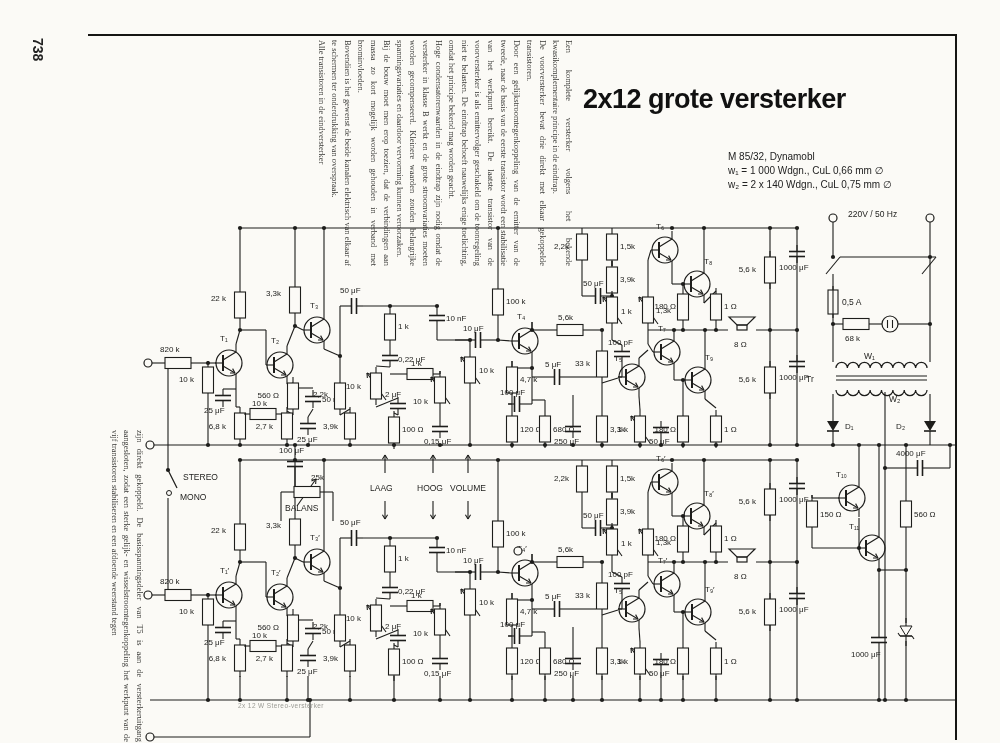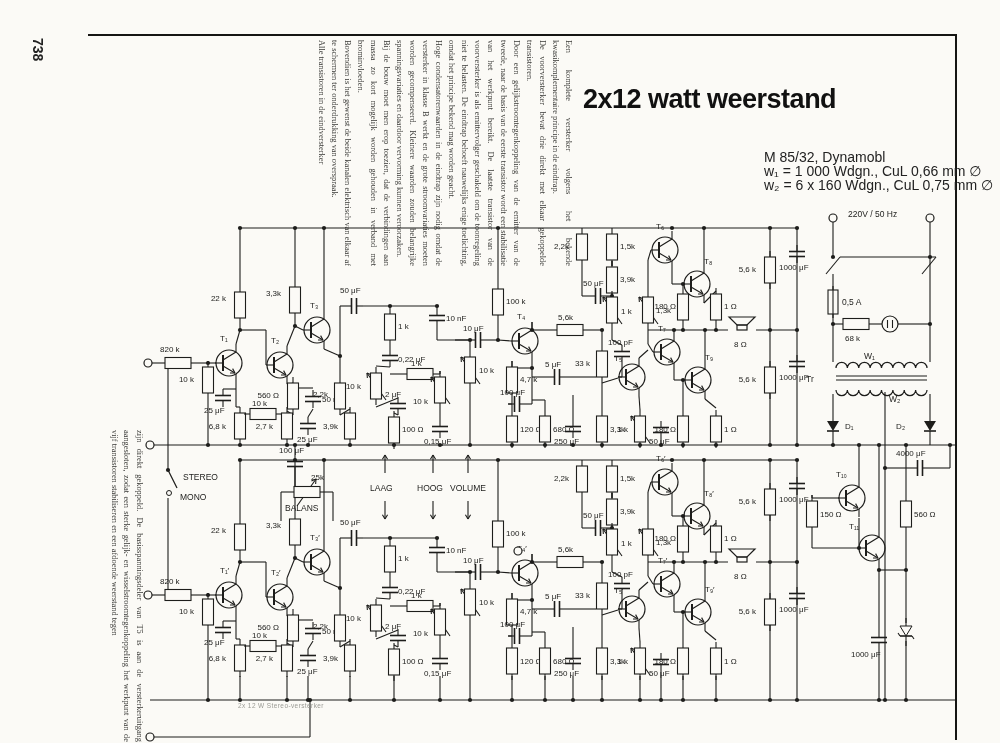--- a/index.html
+++ b/index.html
@@ -7,45 +7,45 @@
   .rule-top{position:absolute;left:88px;top:34px;width:868px;height:2px;background:#151513;}
   .rule-right{position:absolute;left:955px;top:34px;width:2px;height:706px;background:#151513;}
   .rot{transform-origin:0 0;transform:rotate(90deg);position:absolute;}
   .pagenum{left:46px;top:38px;width:42px;height:20px;font-weight:bold;font-size:14px;color:#222;font-family:"Liberation Sans",sans-serif;}
   .article{left:575px;top:40px;width:226px;height:492px;font-family:"Liberation Serif",serif;
            font-size:8.4px;line-height:13px;color:#393936;text-align:justify;white-space:pre-line;}
   .article2{left:145px;top:430px;width:312px;height:76px;font-family:"Liberation Serif",serif;
            font-size:8.4px;line-height:12.5px;color:#393936;text-align:justify;}
   .title{position:absolute;left:583px;top:84px;margin:0;font-size:27px;font-weight:bold;
          letter-spacing:-0.5px;color:#111;font-family:"Liberation Sans",sans-serif;}
-  .spec{position:absolute;left:728px;top:150px;font-size:14px;line-height:14px;color:#222;margin-left:36px;}
+  .spec{position:absolute;left:728px;top:150px;font-size:10px;line-height:14px;color:#222;}
   .caption{position:absolute;left:238px;top:702px;font-size:6.5px;color:#9a9a94;letter-spacing:.4px;}
   svg#cv{position:absolute;left:0;top:0;}
   text{font-family:"Liberation Sans",sans-serif;}
 </style>
 </head>
 <body>
 
 <div class="page">
   <div class="rule-top"></div>
   <div class="rule-right"></div>
   <div class="pagenum rot">738</div>
   <div class="article rot">Een komplete versterker volgens het bekende kwasikomplementaire principe in de eindtrap.
 De voorversterker bevat drie direkt met elkaar gekoppelde transistoren.
 Door een gelijkstroomtegenkoppeling van de emitter van de tweede, naar de basis van de eerste transistor wordt een stabilisatie van het werkpunt bereikt. De laatste transistor van de voorversterker is als emittervolger geschakeld om de toonregeling niet te belasten. De eindtrap behoeft nauwelijks enige toelichting, omdat het principe bekend mag worden geacht.
 Hoge condensatorenwaarden in de eindtrap zijn nodig omdat de versterker in klasse B werkt en de grote stroomvariaties moeten worden gecompenseerd. Kleinere waarden zouden belangrijke spanningsvariaties en daardoor vervorming kunnen veroorzaken.
 Bij de bouw moet men erop toezien, dat de verbindingen aan massa zo kort mogelijk worden gehouden in verband met brominvloeden.
 Bovendien is het gewenst de beide kanalen elektrisch van elkaar af te schermen ter onderdrukking van overspraak.
 Alle transistoren in de eindversterker</div>
   <div class="article2 rot">zijn direkt gekoppeld. De basisspanningsdeler van T5 is aan de versterkeruitgang aangesloten, zodat een sterke gelijk- en wisselstroomtegenkoppeling het werkpunt van de vijf transistoren stabiliseren en een afdoende weerstand tegen</div>
-  <h1 class="title">2x12 watt weerstand</h1>
+  <h1 class="title">2x12 grote versterker</h1>
   <div class="spec">
     <div>M 85/32, Dynamobl</div>
     <div>w₁ =  1 000 Wdgn.,   CuL 0,66 mm ∅</div>
-    <div>w₂ = 6 x 160 Wdgn., CuL 0,75 mm ∅</div>
+    <div>w₂ = 2 x 140 Wdgn., CuL 0,75 mm ∅</div>
   </div>
   <svg id="cv" width="1000" height="743">
       <g>
         <line x1="240" y1="228" x2="797" y2="228" stroke="#1d1d1b" stroke-width="1.1"></line>
         <line x1="240" y1="460" x2="797" y2="460" stroke="#1d1d1b" stroke-width="1.1"></line>
         <line x1="648" y1="330" x2="728" y2="330" stroke="#1d1d1b" stroke-width="1.1"></line>
         <line x1="648" y1="562" x2="728" y2="562" stroke="#1d1d1b" stroke-width="1.1"></line>
         <line x1="756" y1="330" x2="797" y2="330" stroke="#1d1d1b" stroke-width="1.1"></line>
         <line x1="756" y1="562" x2="797" y2="562" stroke="#1d1d1b" stroke-width="1.1"></line>
         <line x1="240" y1="228" x2="240" y2="286" stroke="#1d1d1b" stroke-width="1.1"></line>

